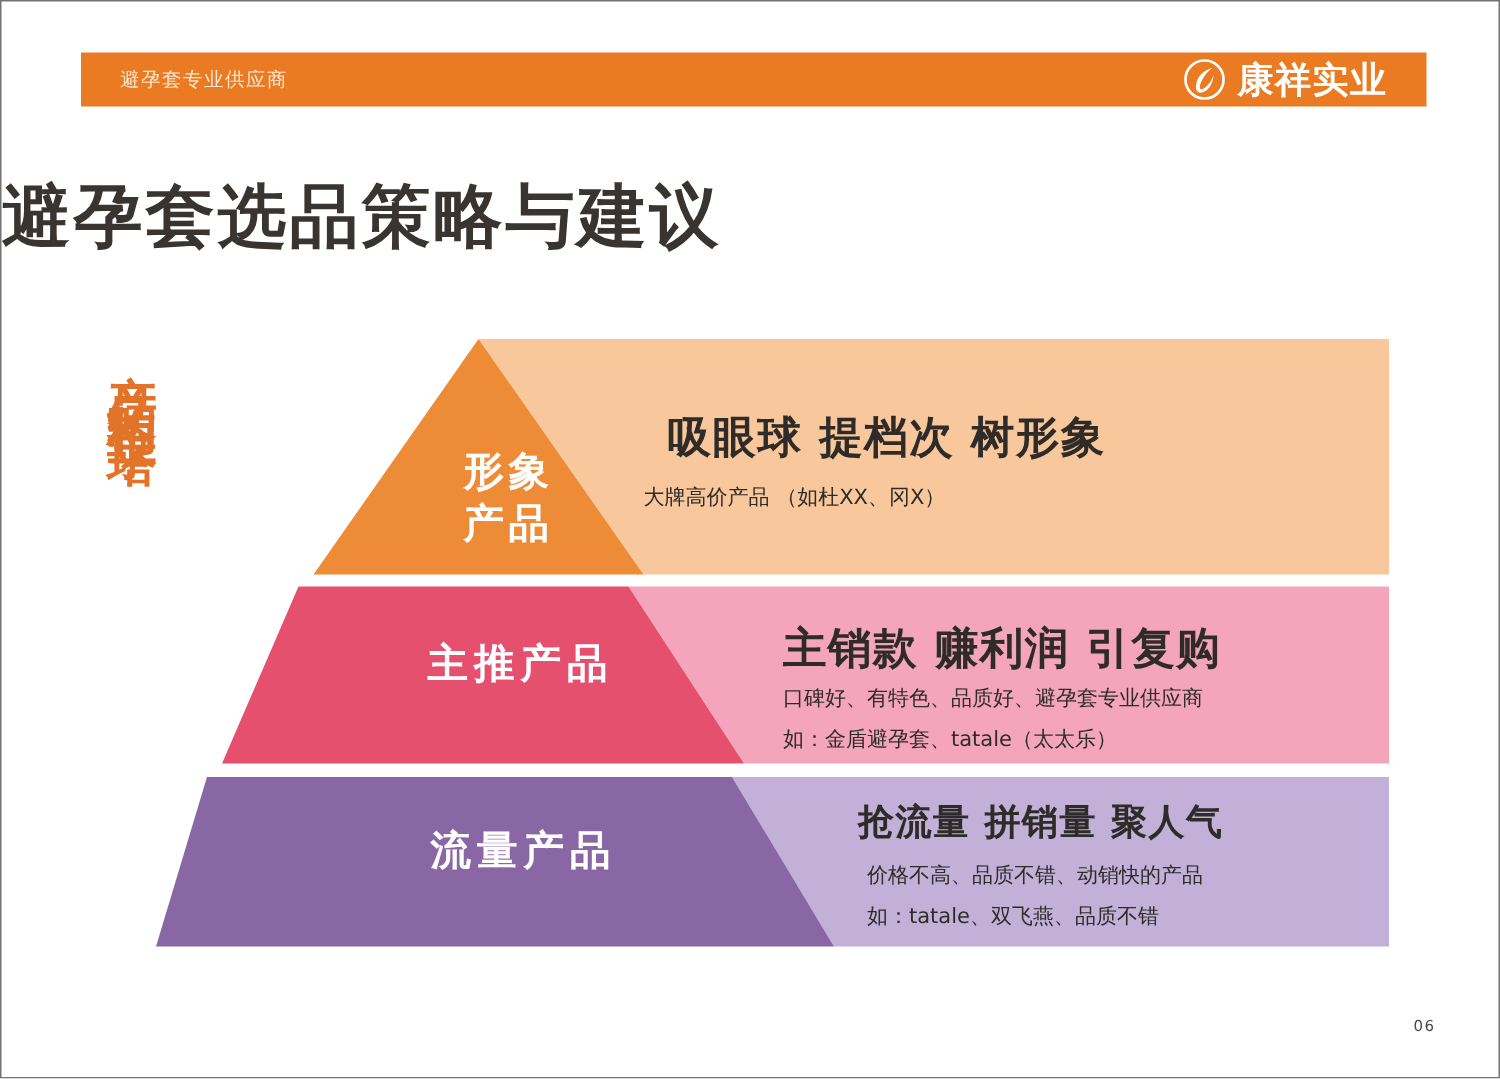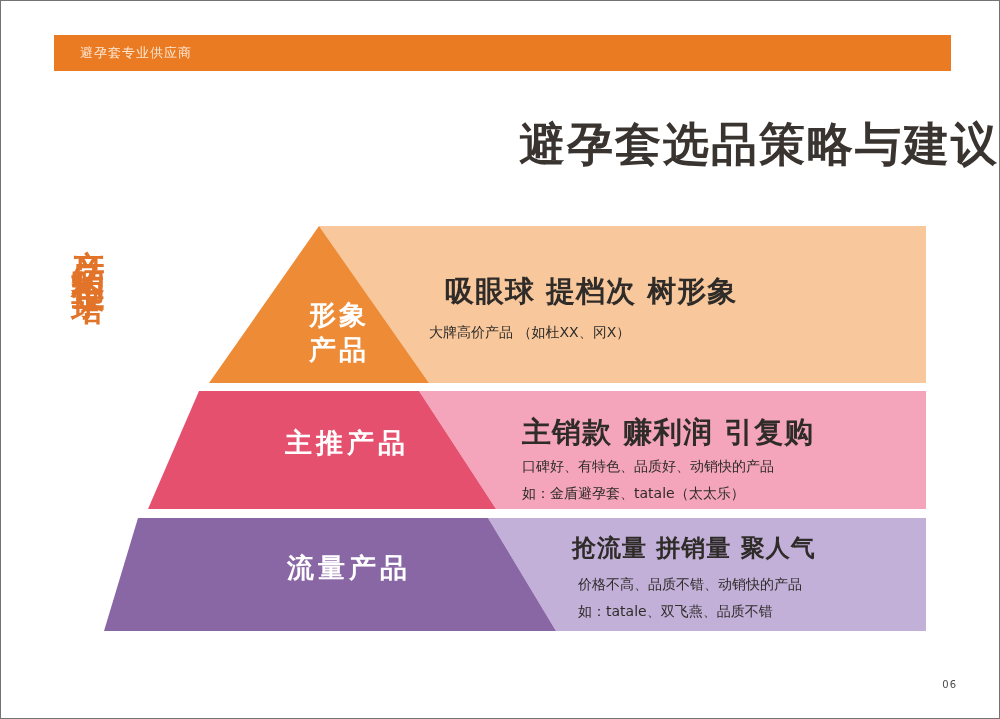--- a/index.html
+++ b/index.html
@@ -62,26 +62,25 @@
     white-space: nowrap;
     line-height: 1;
   }
 
   
   .slide-title {
     position: absolute;
     left: 0;
     right: 0;
     top: 113px;
-    text-align: right;
+    text-align: left;
     font-size: 46px;
     font-weight: bold;
     color: #3a3431;
     letter-spacing: 2px;
-    padding-left: 20px;
   }
 
   
   .vertical-caption {
     position: absolute;
     left: 58px;
     top: 222px;
     width: 46px;
     font-size: 33px;
     font-weight: bold;
@@ -155,20 +154,30 @@
   }
 </style>
 </head>
 <body>
 
 <div id="slide">
 
   <div class="header-bar" style="background: rgb(234, 123, 34);">
     <div class="header-tagline">避孕套专业供应商</div>
 
+    <div class="brand">
+      <span class="brand-mark-wrap">
+        <svg class="brand-mark" viewBox="0 0 64 64" xmlns="http://www.w3.org/2000/svg" aria-hidden="true">
+          <circle cx="32" cy="32" r="29" fill="none" stroke="#ffffff" stroke-width="4"></circle>
+          <path d="M44 14 C30 18 20 28 19 42 C18.5 48 21 52 26 52 C36 52 45 40 46 24 C44 32 38 42 30 46 C26 48 24 46 25 42 C27 32 35 21 44 14 Z" fill="#ffffff"></path>
+          <path d="M40 22 C32 28 27 36 26 43" fill="none" stroke="#ea7b22" stroke-width="1.6"></path>
+        </svg>
+      </span>
+      <span class="brand-name">康祥实业</span>
+    </div>
   </div>
 
   <div class="slide-title">避孕套选品策略与建议</div>
 
   <div class="vertical-caption">产品结构金字塔</div>
 
   <svg class="pyramid" viewBox="0 0 1000 719" xmlns="http://www.w3.org/2000/svg">
 
     <polygon id="tier1-band" points="318,225 428,382 925,382 925,225" fill="#f8c89c"></polygon>
     <polygon id="tier1-shape" points="318,225 428,382 208,382" fill="#ee8b36"></polygon>
@@ -185,21 +194,21 @@
     <div>产品</div>
   </div>
   <div class="tier-text tier-headline" id="t1-headline">吸眼球 提档次 树形象</div>
   <div class="tier-text tier-sub" id="t1-sub">
     <div>大牌高价产品 （如杜XX、冈X）</div>
   </div>
 
   <div class="tier-label" id="t2-label">主推产品</div>
   <div class="tier-text tier-headline" id="t2-headline">主销款 赚利润 引复购</div>
   <div class="tier-text tier-sub" id="t2-sub">
-    <div>口碑好、有特色、品质好、动销快的产品</div>
+    <div>口碑好、有特色、品质好、避孕套专业供应商</div>
     <div>如：金盾避孕套、tatale（太太乐）</div>
   </div>
 
   <div class="tier-label" id="t3-label">流量产品</div>
   <div class="tier-text tier-headline" id="t3-headline">抢流量 拼销量 聚人气</div>
   <div class="tier-text tier-sub" id="t3-sub">
     <div>价格不高、品质不错、动销快的产品</div>
     <div>如：tatale、双飞燕、品质不错</div>
   </div>
 

